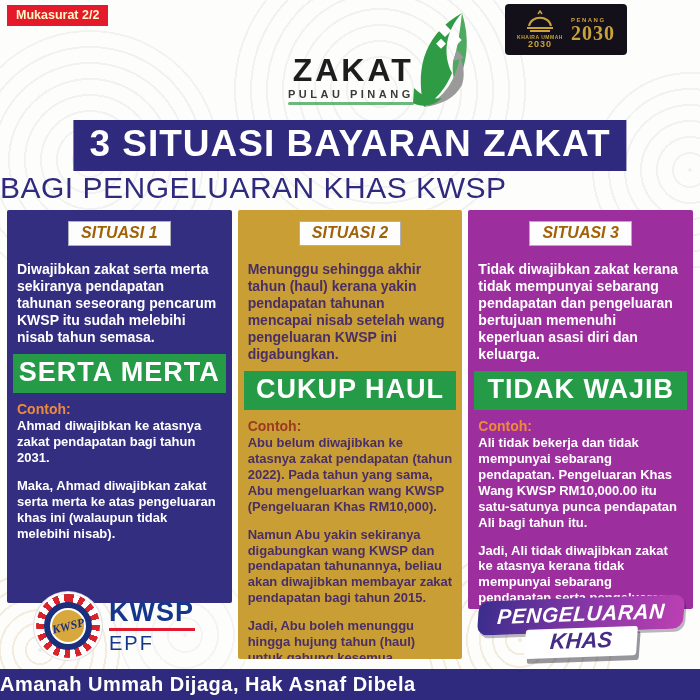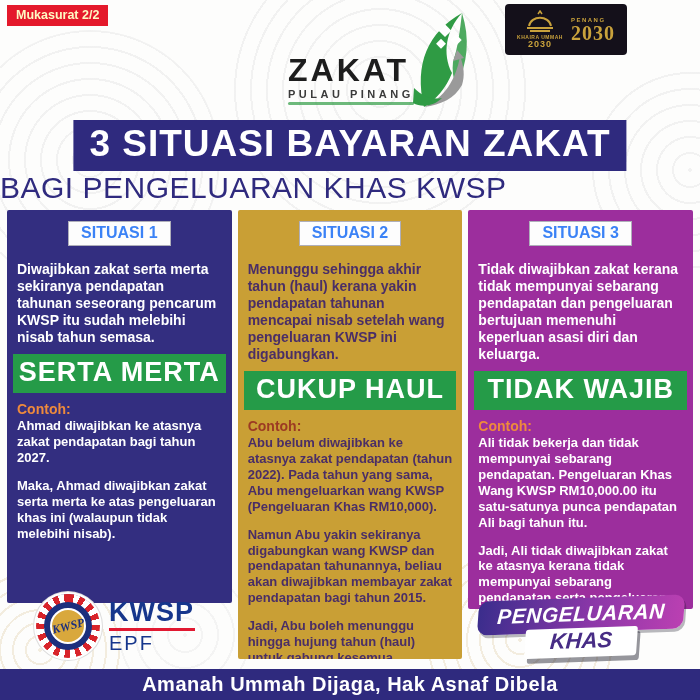--- a/index.html
+++ b/index.html
@@ -22,21 +22,21 @@
   }
 
   .page-badge {
     position:absolute; left:7px; top:5px; z-index:5;
     background:#e4192b; color:#fef9c3; font-weight:bold; font-size:12.5px;
     padding:3px 9px 4px;
   }
 
   
   .zakat-logo { position:absolute; left:288px; top:12px; z-index:4; display:flex; }
-  .zakat-text { padding-top:42px; text-align:left; }
+  .zakat-text { padding-top:42px; text-align:right; }
   .zakat-name { font-size:32px; font-weight:bold; color:#1d1d1d; letter-spacing:3px; line-height:1; }
   .zakat-place { font-size:11px; font-weight:bold; color:#3a3a3a; letter-spacing:3.5px; margin-top:2px; }
   .zakat-line { height:3px; background:#2f9b44; margin-top:2px; border-radius:2px; opacity:.7; }
   .zakat-leaf { margin-left:-6px; }
 
   
   .penang-badge {
     position:absolute; left:505px; top:4px; z-index:4;
     width:122px; height:51px; background:#14101a; border-radius:4px;
     display:flex; align-items:center; justify-content:center; gap:8px;
@@ -60,23 +60,24 @@
     text-align:left; color:#2f2a7e; font-size:30px; font-weight:normal; letter-spacing:.5px;
   }
 
   
   .cols { position:absolute; top:210px; left:7px; width:686px; display:flex; gap:6px; z-index:3; align-items:flex-start; }
   .col { width:225px; overflow:hidden; border-radius:2px; }
   .col-1 { background:#332e80; height:393px; color:#fff; }
   .col-2 { background:#c99f35; height:449px; color:#4a2e66; }
   .col-3 { background:#9c2e9d; height:399px; color:#fff; }
   .situ-badge {
-    display:table; margin:11px auto 15px; background:#fdfdfd; color:#3b82f6;
+    display:table; margin:11px auto 15px; background:#fdfdfd; color:#a16207;
     font-size:16px; font-weight:bold; padding:2px 12px 3px;
     border:1px solid rgba(30,30,60,.35);
+    font-style:italic;
   }
   .intro { margin:11px 10px 6px; font-size:14px; font-weight:bold; line-height:1.22; }
   .green-banner {
     margin:8px 6px; background:#259b48; color:#fff; text-align:center;
     font-size:27px; font-weight:bold; letter-spacing:1px; padding:3px 0 5px;
   }
   .contoh { margin:2px 10px 1px; font-size:14px; font-weight:bold; }
   .col-1 .contoh, .col-3 .contoh { color:#ee8a3c; }
   .col-2 .contoh { color:#9c3a23; }
   .para { margin:0 10px 12px; font-size:13px; font-weight:bold; line-height:1.22; }
@@ -114,21 +115,21 @@
   .stamp-bottom {
     width:112px; margin:-4px auto 0; background:#fff; color:#472c85;
     font-style:italic; font-weight:bold; font-size:22px; text-align:center;
     padding:0 4px 3px; border-radius:3px;
     transform:rotate(-2deg) skewX(-6deg);
     box-shadow:3px 5px 0 rgba(25,25,40,.45);
   }
 
   .footer-bar {
     position:absolute; left:0; top:669px; width:700px; height:31px; z-index:5;
-    background:#2f2a7e; color:#fff; text-align:center;
+    background:#2f2a7e; color:#fff; 
     font-size:20px; font-weight:bold; letter-spacing:.5px; line-height:30px;
   }
 </style>
 </head>
 <body>
 
 <div class="mandala" style="left:-40px; top:30px; width:260px; height:260px;"></div>
 <div class="mandala" style="left:230px; top:-60px; width:300px; height:300px;"></div>
 <div class="mandala" style="left:580px; top:60px; width:220px; height:220px;"></div>
 <div class="mandala tan" style="left:420px; top:540px; width:200px; height:200px;"></div>
@@ -177,21 +178,21 @@
 <div class="title-banner">3 SITUASI BAYARAN ZAKAT</div>
 <div class="title-sub">BAGI PENGELUARAN KHAS KWSP</div>
 
 <div class="cols">
 
   <div class="col col-1">
     <div class="situ-badge">SITUASI 1</div>
     <div class="intro">Diwajibkan zakat serta merta sekiranya pendapatan tahunan seseorang pencarum KWSP itu sudah melebihi nisab tahun semasa.</div>
     <div class="green-banner">SERTA MERTA</div>
     <div class="contoh">Contoh:</div>
-    <div class="para">Ahmad diwajibkan ke atasnya zakat pendapatan bagi tahun 2027.</div>
+    <div class="para">Ahmad diwajibkan ke atasnya zakat pendapatan bagi tahun 2031.</div>
     <div class="para">Maka, Ahmad diwajibkan zakat serta merta ke atas pengeluaran khas ini (walaupun tidak melebihi nisab).</div>
   </div>
 
   <div class="col col-2">
     <div class="situ-badge">SITUASI 2</div>
     <div class="intro">Menunggu sehingga akhir tahun (haul) kerana yakin pendapatan tahunan mencapai nisab setelah wang pengeluaran KWSP ini digabungkan.</div>
     <div class="green-banner">CUKUP HAUL</div>
     <div class="contoh">Contoh:</div>
     <div class="para">Abu belum diwajibkan ke atasnya zakat pendapatan (tahun 2022). Pada tahun yang sama, Abu mengeluarkan wang KWSP (Pengeluaran Khas RM10,000).</div>
     <div class="para">Namun Abu yakin sekiranya digabungkan wang KWSP dan pendapatan tahunannya, beliau akan diwajibkan membayar zakat pendapatan bagi tahun 2015.</div>

